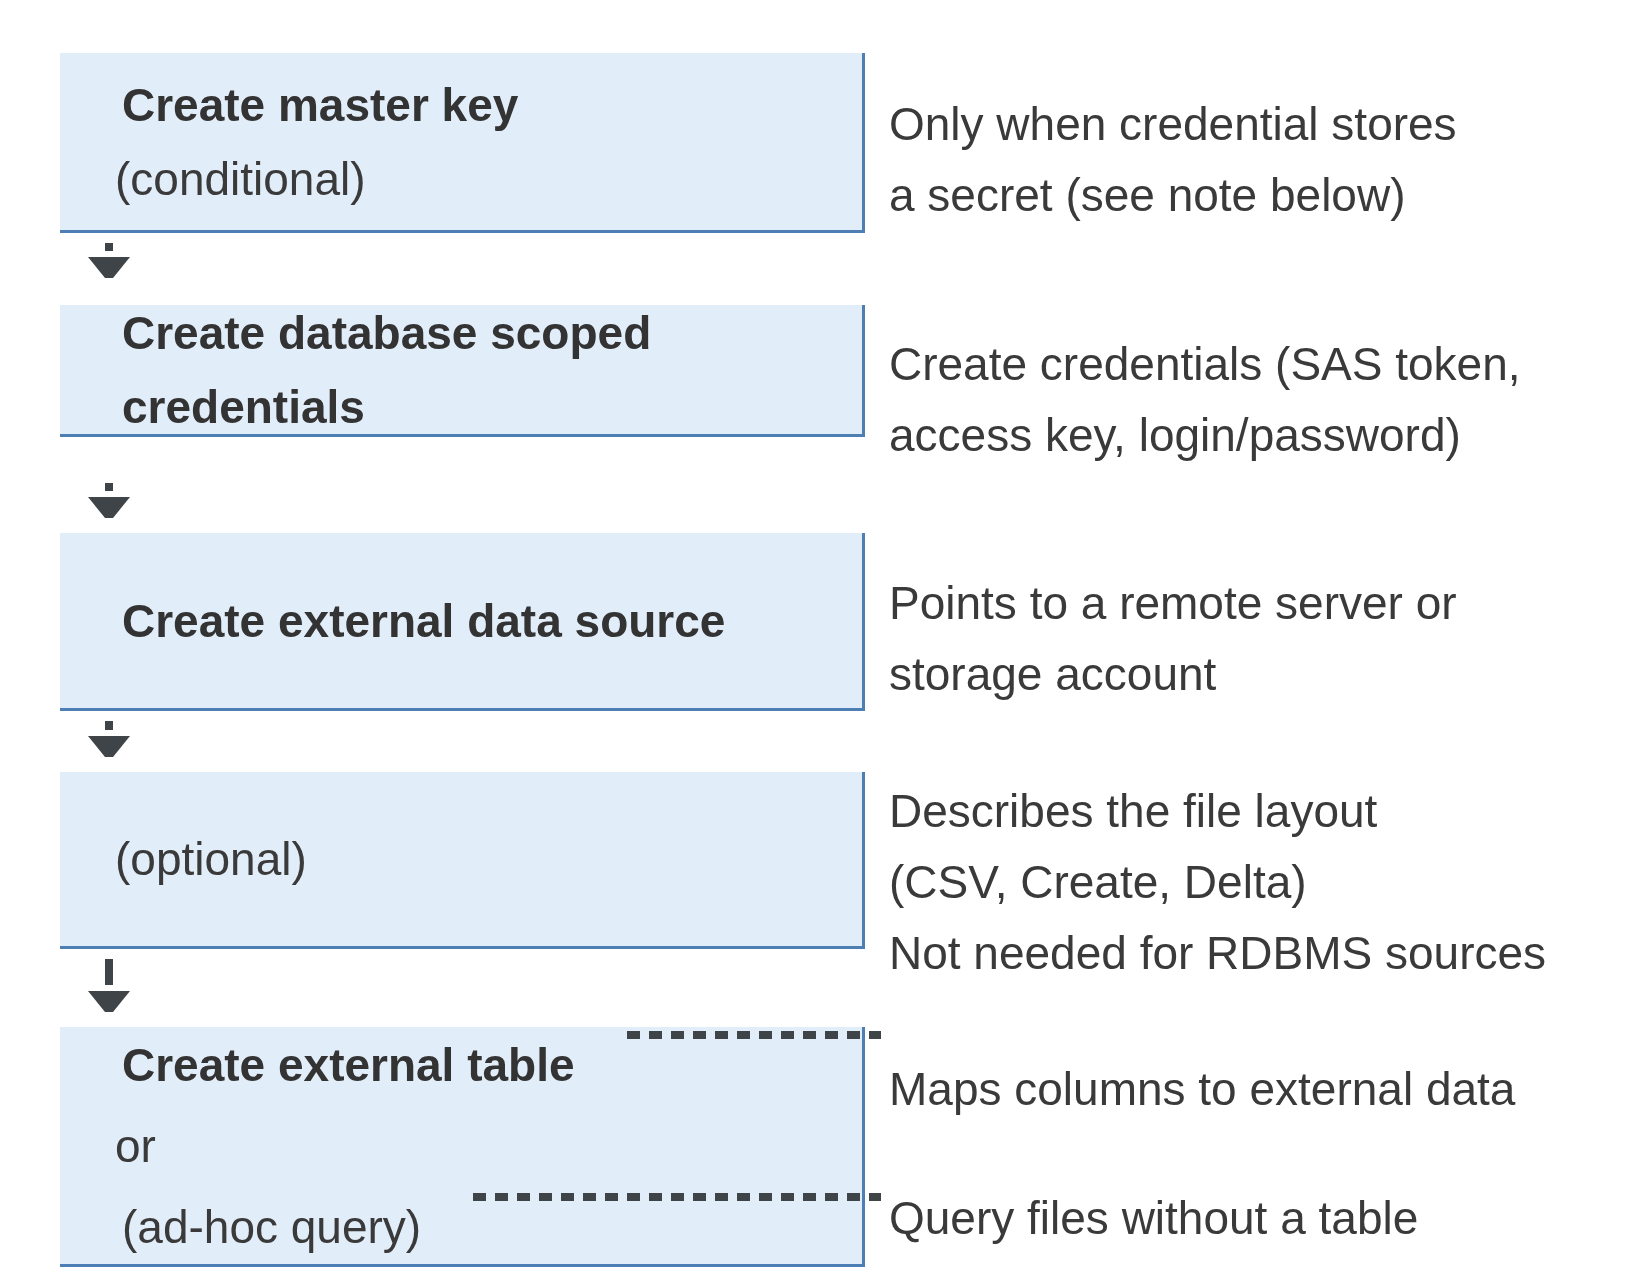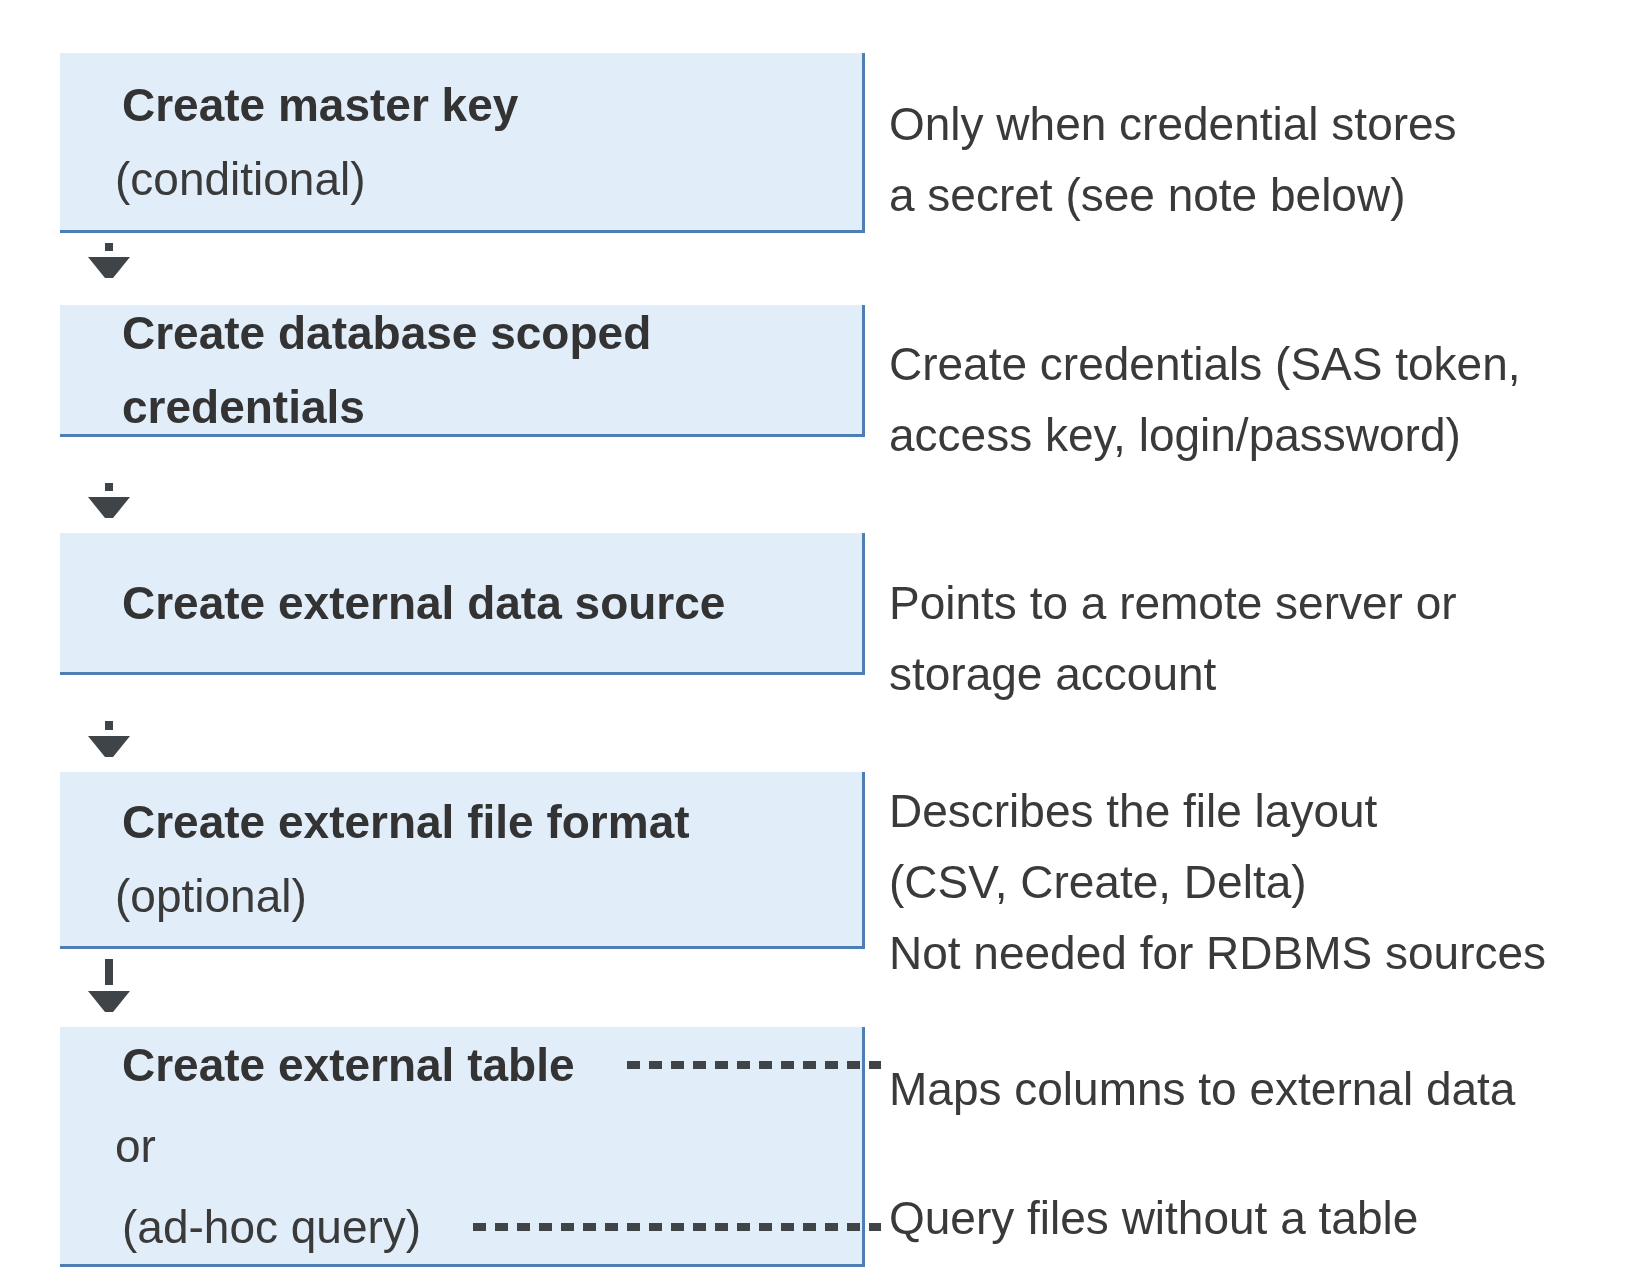--- a/index.html
+++ b/index.html
@@ -47,21 +47,21 @@
     flex-direction: column;
     align-items: center;
   }
   .arrow .stem { width: 5px; flex: 1 1 auto; background: var(--arrow); }
   .arrow .head {
     width: 0; height: 0; flex: 0 0 auto;
     border-left: 17px solid transparent;
     border-right: 17px solid transparent;
     border-top: 21px solid var(--arrow);
   }
-  .bline { display: flex; align-items: center; width: 777px; }
+  .bline { display: flex; align-items: flex-start; width: 777px; }
   .dashfill {
     flex: 1 1 auto;
     height: 4px;
     margin-left: 45px;
     background: repeating-linear-gradient(90deg, var(--arrow) 0 13px, transparent 13px 22px);
   }
 </style>
 </head>
 <body>
 
@@ -88,35 +88,34 @@
   <div class="note" style="top:303px">
     <div>Create credentials (SAS token,</div>
     <div>access key, login/password)</div>
   </div>
 
   <div class="arrow" style="top:456px;height:57px">
     <div class="stem"></div>
     <div class="head"></div>
   </div>
 
-  <div class="box" style="top:513px;height:142px">
+  <div class="box" style="top:513px;height:178px">
     <div><span class="b">Create external data source</span></div>
   </div>
   <div class="note" style="top:542px">
     <div>Points to a remote server or</div>
     <div>storage account</div>
   </div>
 
   <div class="arrow" style="top:694px;height:58px">
     <div class="stem"></div>
     <div class="head"></div>
   </div>
 
   <div class="box" style="top:752px;height:177px">
-    <div><span class="b">Create external file format</span></div>
     <div>(optional)</div>
   </div>
   <div class="note" style="top:750px">
     <div>Describes the file layout</div>
     <div>(CSV, Create, Delta)</div>
     <div>Not needed for RDBMS sources</div>
   </div>
 
   <div class="arrow" style="top:932px;height:75px">
     <div class="stem"></div>

